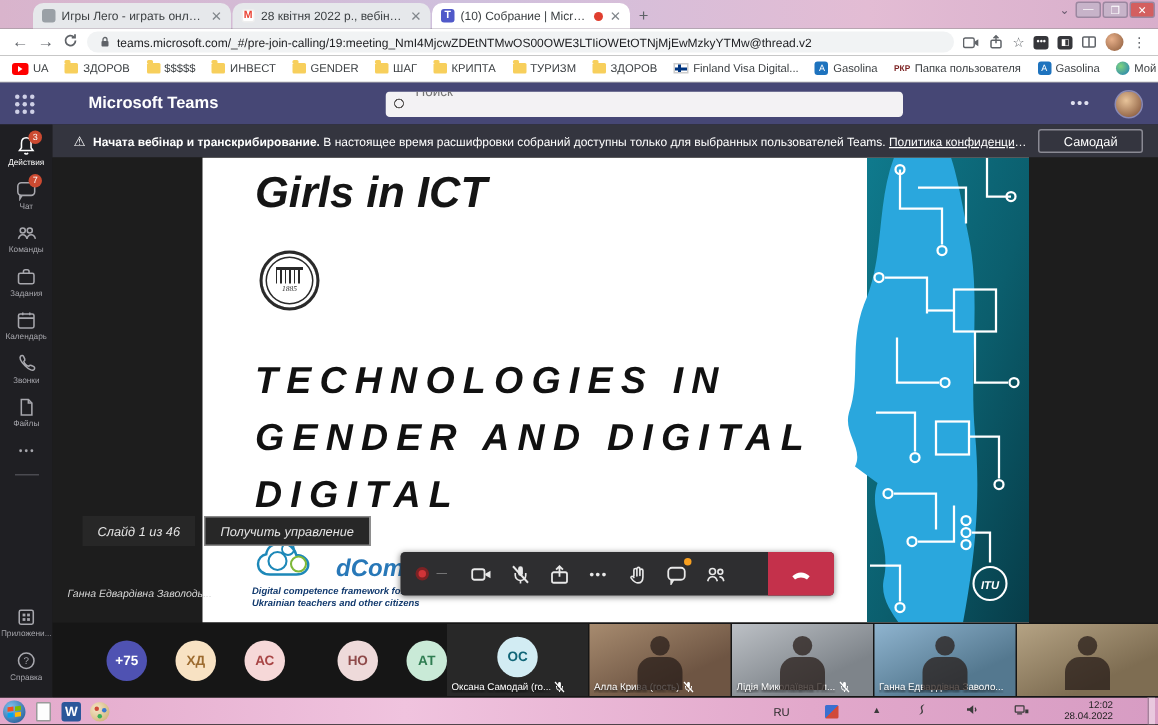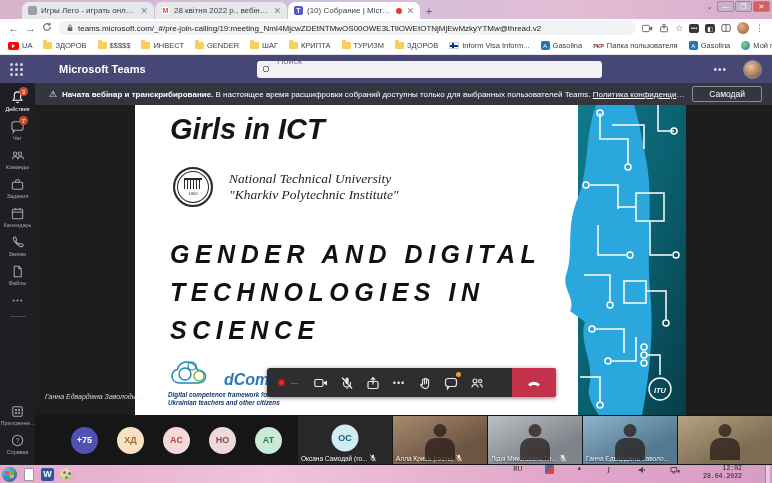--- a/index.html
+++ b/index.html
@@ -129,21 +129,21 @@
   
   .taskbar { height:18px; background:linear-gradient(90deg,#e3a9cb,#f0c3de 35%,#e2a8cb 70%,#d79cc3); display:flex; align-items:center; padding:0 2px; gap:5px; }
   .orb { width:15px; height:15px; border-radius:50%; background:radial-gradient(circle at 35% 30%,#7ec0ef,#1a4f8a); display:flex; align-items:center; justify-content:center; flex:none; }
   .orb .flag { display:grid; grid-template-columns:4px 4px; grid-gap:1px; transform:skewY(-6deg); }
   .orb .flag i { width:4px; height:3px; }
   .tb-app { width:14px; height:14px; display:flex; align-items:center; justify-content:center; font-size:9px; font-weight:bold; flex:none; }
   .doc { width:10px; height:13px; background:#fdfdfd; border:1px solid #9a9a9a; border-radius:1px; }
   .word { color:#fff; background:#2b579a; width:13px; height:13px; border-radius:2px; font-size:9px; }
   .paint { width:13px; height:13px; border-radius:50%; background:radial-gradient(circle at 35% 35%,#f5e6c8,#c9a96a); position:relative; }
   .paint::before { content:""; position:absolute; left:3px; top:3px; width:3px; height:3px; border-radius:50%; background:#d04a3a; box-shadow:5px 1px 0 #3a7ad0, 2px 5px 0 #3ab05a; }
-  .tray { margin-left:auto; display:flex; align-items:flex-start; gap:23px; color:#2a2a2a; font-size:7.5px;font-family:Liberation Mono, monospace; }
+  .tray { margin-left:auto; display:flex; align-items:center; gap:23px; color:#2a2a2a; font-size:7.5px; }
   .tray .kb { width:9px; height:9px; background:linear-gradient(135deg,#3a6fd0 50%,#d04a3a 50%); border-radius:1px; }
   .tray .up { font-size:6px; color:#3a3a3a; }
   .trayico svg { width:10px; height:10px; }
   .clock { text-align:right; font-size:6.5px; line-height:7.5px; color:#222; }
   .showdesk { width:5px; height:18px; background:rgba(255,255,255,.45); border-left:1px solid rgba(120,80,110,.6); flex:none; }
 </style>
 </head>
 <body>
 
 <div class="tabstrip">
@@ -241,21 +241,21 @@
   <span class="bm">
       <span class="folder"></span>
       <span>ТУРИЗМ</span>
     </span>
   <span class="bm">
       <span class="folder"></span>
       <span>ЗДОРОВ</span>
     </span>
   <span class="bm">
       <span class="flagfi"></span>
-      <span>Inform Visa Inform...</span>
+      <span>Finland Visa Digital...</span>
     </span>
   <span class="bm">
       <span class="bmicon-blue">A</span>
       <span>Gasolina</span>
     </span>
   <span class="bm">
       <span class="bmicon-txt">РКР</span>
       <span>Папка пользователя</span>
     </span>
   <span class="bm">
@@ -386,29 +386,25 @@
     </div>
 
     <div class="stage">
       <div class="slide">
         <div class="slide-title">Girls in ICT</div>
         <div class="unirow">
           <div class="unilogo">
             <div class="bld"></div>
             <div class="yr">1885</div>
           </div>
-          <div class="uniname">
-            <div>National Technical University</div>
-            <div>"Kharkiv Polytechnic Institute"</div>
-          </div>
         </div>
         <div class="heading">
+          <div>TECHNOLOGIES IN</div>
           <div>GENDER AND DIGITAL</div>
-          <div>TECHNOLOGIES IN</div>
-          <div>SCIENCE</div>
+          <div>DIGITAL</div>
         </div>
         <div class="dcom">
           <div class="row1">
             <svg width="52" height="32" viewBox="0 0 52 32">
               <path d="M12 26c-5 0-8-3-8-7 0-3.5 2.5-6 5.5-6.5C10 8 14 5 19 5c5.5 0 9.5 3.5 10.5 8 4.5 0 8 3 8 6.5s-3 6.5-8 6.5z" fill="none" stroke="#1d88b8" stroke-width="1.6"></path>
               <circle cx="17" cy="17" r="6" fill="none" stroke="#1d88b8" stroke-width="1.4"></circle>
               <circle cx="31" cy="19" r="5" fill="none" stroke="#7fb83a" stroke-width="1.4"></circle>
               <circle cx="24" cy="9" r="4" fill="none" stroke="#1d88b8" stroke-width="1.2"></circle>
             </svg>
             <span class="brand">dComF</span>
@@ -459,20 +455,24 @@
               <circle cx="104" cy="242" r="3"></circle>
             <path d="M108 250 H120 V270"></path>
           </g>
           <g>
             <circle cx="120" cy="284" r="11" fill="none" stroke="#ffffff" stroke-width="1.4"></circle>
             <text x="120" y="287.5" font-size="7.5" font-weight="bold" fill="#ffffff" text-anchor="middle" font-family="Liberation Sans, sans-serif">ITU</text>
           </g>
         </svg>
       </div>
 
+      <div class="chips">
+        <div class="chip">Слайд 1 из 46</div>
+        <div class="chip btn">Получить управление</div>
+      </div>
       <div class="presenter">Ганна Едвардівна Заволодь...</div>
 
       <div class="calltb">
         <span class="rec"></span>
         <span class="timer">—</span>
         <span class="tbico">
           <svg viewBox="0 0 14 14">
               <rect x="0.8" y="3.5" width="8.2" height="7" rx="1.5" fill="none" stroke="#e8e8e8" stroke-width="1.2"></rect>
               <path d="M9.5 6.5l3.5-2v5l-3.5-2z" fill="#e8e8e8"></path>
             </svg>
@@ -520,21 +520,21 @@
             </svg>
         </span>
       </div>
     </div>
 
     <div class="film">
       <div class="avazone">
         <span class="ava" style="background: rgb(79, 82, 178); color: rgb(255, 255, 255);">+75</span>
         <span class="ava" style="background: rgb(248, 226, 195); color: rgb(156, 107, 47);">ХД</span>
         <span class="ava" style="background: rgb(246, 216, 216); color: rgb(168, 69, 69);">АС</span>
-        <span class="ava" style="background: rgb(238, 218, 218); color: rgb(143, 74, 74);">НО</span>
+        <span class="ava" style="background: rgb(238, 218, 218); color: rgb(143, 74, 74); margin-left: 16px;">НО</span>
         <span class="ava" style="background: rgb(201, 234, 215); color: rgb(47, 125, 82);">АТ</span>
       </div>
       <div class="tiles">
         <div class="tile">
           <span class="ava cava" style="background: rgb(210, 236, 243); color: rgb(16, 101, 119);">ОС</span>
           <span class="name">
               <span class="nm">Оксана Самодай (го...</span>
             <span class="micoff">
                 <svg viewBox="0 0 12 12">
                   <rect x="4.6" y="1" width="2.8" height="5.5" rx="1.4" fill="#fff"></rect>

